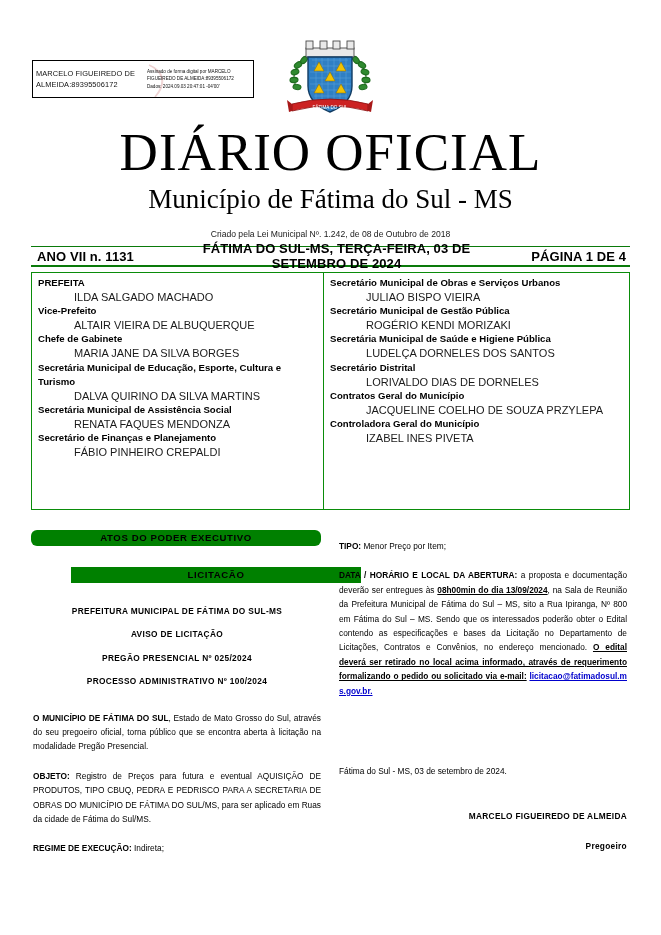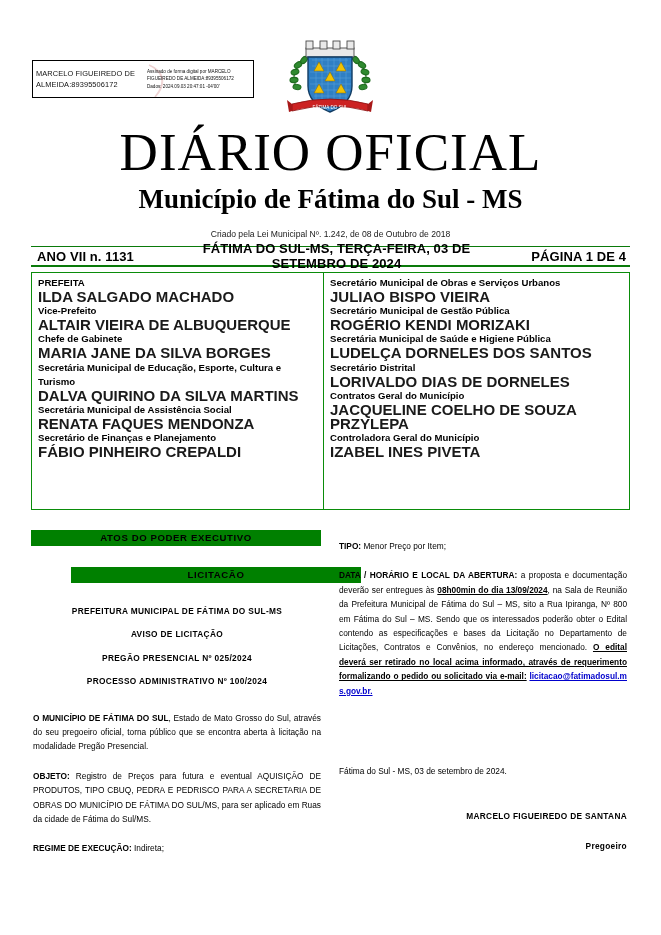--- a/index.html
+++ b/index.html
@@ -91,21 +91,21 @@
     font-family: "Liberation Serif", serif;
     font-size: 53px;
     line-height: 56px;
     letter-spacing: 1px;
     font-weight: 400;
   }
   .dv-sub {
     font-family: "Liberation Serif", serif;
     font-size: 27px;
     line-height: 34px;
-    font-weight: 700;
+    font-weight: 400;
     margin-top: 2px;
   }
   .dv-law {
     font-size: 8.6px;
     line-height: 14px;
     margin-top: 11px;
     color: #1a1a1a;
   }
 
   
@@ -143,42 +143,44 @@
     box-sizing: border-box;
   }
   .off-col.left  { width: 293px; border-right: 1.4px solid #0a8c0a; }
   .off-col.right { width: 306px; }
   .off-role {
     font-size: 9.6px;
     line-height: 14.1px;
     font-weight: bold;
   }
   .off-name {
-    font-size: 15px;
+    font-size: 11px;
     line-height: 14.1px;
-    font-weight: bold;
+    font-weight: normal;
     color: #1a1a1a;
+    margin-left: 36px;
   }
 
   
   .banner {
     background: #008000;
     color: #000;
     font-size: 9.6px;
     font-weight: bold;
     letter-spacing: 0.6px;
     text-align: center;
     height: 16px;
     line-height: 16px;
   }
   .banner-atos {
     position: absolute;
     left: 31px;
     top: 530px;
     width: 290px;
+    border-radius: 6px;
   }
   .banner-lic {
     position: absolute;
     left: 31px;
     top: 567px;
     width: 290px;
     margin-left: 40px;
   }
 
   
@@ -356,18 +358,18 @@
     <div class="just">
       <b class="bb">DATA / HORÁRIO E LOCAL DA ABERTURA:</b><span> a proposta e documentação deverão ser entregues às </span><span class="u-bold">08h00min do dia 13/09/2024</span><span>, na Sala de Reunião da Prefeitura Municipal de Fátima do Sul – MS, sito a Rua Ipiranga, Nº 800 em Fátima do Sul – MS. Sendo que os interessados poderão obter o Edital contendo as especificações e bases da Licitação no Departamento de Licitações, Contratos e Convênios, no endereço mencionado. </span><span class="u-bold">O edital deverá ser retirado no local acima informado, através de requerimento formalizando o pedido ou solicitado via e-mail:</span>
       <a class="mail" href="#">licitacao@fatimadosul.ms.gov.br.</a>
     </div>
     <div class="gap-lg"></div>
     <div class="gap-lg"></div>
     <div class="gap-lg"></div>
     <div>Fátima do Sul - MS, 03 de setembro de 2024.</div>
     <div class="gap-lg"></div>
     <div class="gap-sm"></div>
-    <div class="right-al">MARCELO FIGUEIREDO DE SANTANA</div>
+    <div class="right-al">MARCELO FIGUEIREDO DE ALMEIDA</div>
     <div class="gap-md"></div>
     <div class="right-al">Pregoeiro</div>
   </div>
 
 </div>
 
 </body></html>

